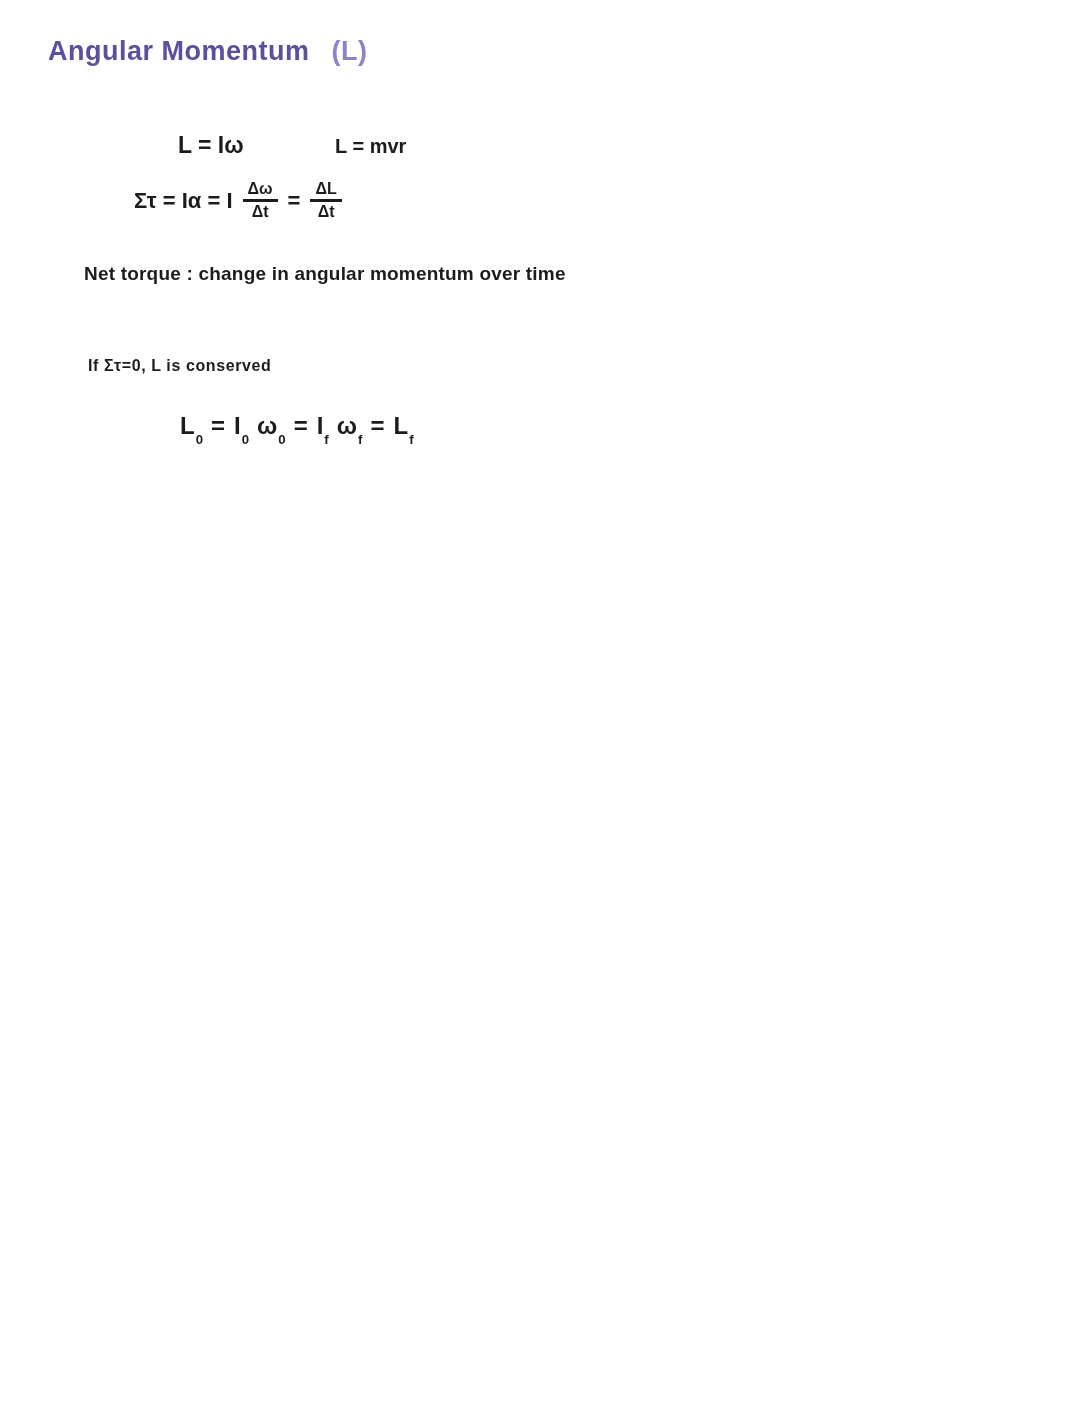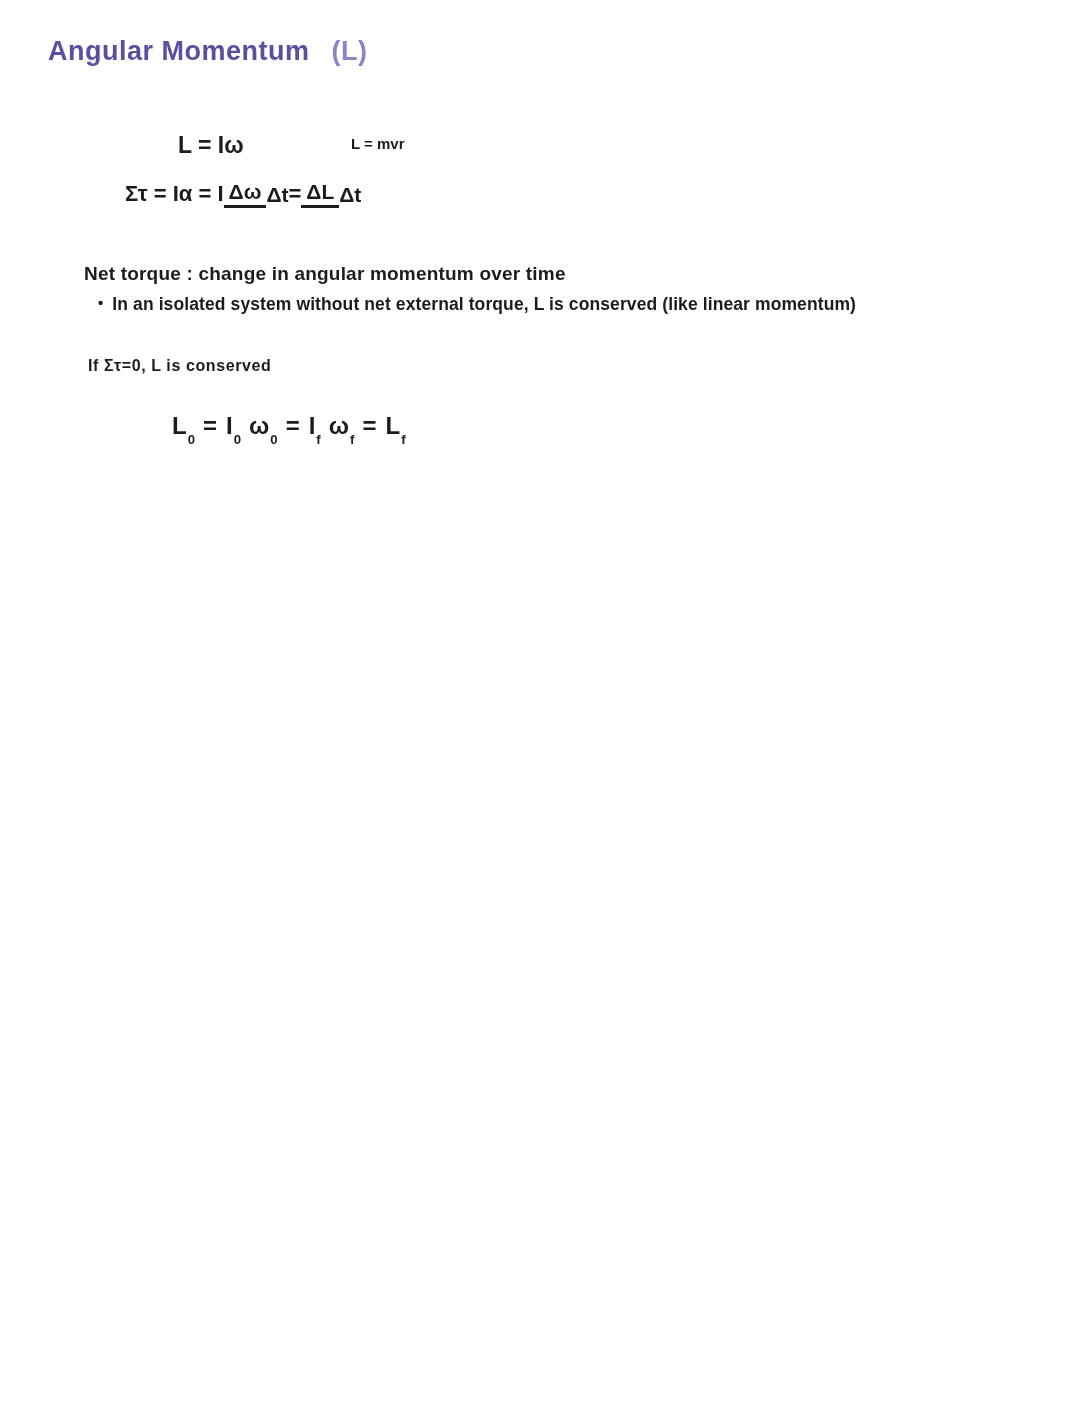--- a/index.html
+++ b/index.html
@@ -32,54 +32,55 @@
   .title-main { color: var(--title-main); }
   .title-suffix { color: var(--title-suffix); margin-left: 14px; }
 
   .subtitle {
     left: 85px; top: 76px;
     font-size: 19px;
     letter-spacing: 0.3px;
   }
 
   .eq1 { left: 148px; top: 132px; font-size: 23px; margin-left: 30px; }
-  .eq2 { left: 351px; top: 135px; font-size: 15px; }
+  .eq2 { left: 335px; top: 135px; font-size: 20px; }
 
   .eq3 {
-    left: 125px; top: 180px;
+    left: 134px; top: 180px;
     font-size: 22px;
     display: flex;
     align-items: center;
+    gap: 10px;
   }
   .frac {
     display: inline-flex;
-    flex-direction: row;
+    flex-direction: column;
     align-items: center;
-    font-size: 21px;
+    font-size: 16px;
     line-height: 1.15;
   }
   .frac .num {
     border-bottom: 3px solid var(--ink);
     padding: 0 5px 1px 5px;
   }
   .frac .den { padding-top: 1px; }
 
   .net-torque { left: 84px; top: 263px; font-size: 19px; letter-spacing: 0.2px; }
 
   .bullet-line {
     left: 98px; top: 294px;
     font-size: 17.5px;
     letter-spacing: 0.1px;
   }
   .bullet-marker { margin-right: 9px; font-size: 15px; vertical-align: 2px; }
 
   .conservation { left: 88px; top: 357px; font-size: 16px; letter-spacing: 0.6px; }
 
   .final-eq {
-    left: 172px; top: 412px;
+    left: 180px; top: 412px;
     font-size: 24px;
     display: flex;
     align-items: flex-start;
   }
   .fe-seg { margin-right: 9px; }
   .fe-seg sub {
     font-size: 0.55em;
     position: relative;
     top: 4px;
     left: 1px;
@@ -107,23 +108,20 @@
     </span>
     <span>=</span>
     <span class="frac">
       <span class="num">ΔL</span>
       <span class="den">Δt</span>
     </span>
   </div>
 
   <p class="abs net-torque">Net torque : change in angular momentum over time</p>
 
-  <p class="abs bullet-line">
-    <span class="bullet-marker">•</span><span>In an isolated system without net external torque, L is conserved (like linear momentum)</span>
-  </p>
 
   <p class="abs conservation">If Στ=0,  L is conserved</p>
 
   <div class="abs final-eq">
     <span class="fe-seg"><span>L</span><sub>0</sub></span>
     <span class="fe-seg"><span>=</span><sub></sub></span>
     <span class="fe-seg"><span>I</span><sub>0</sub></span>
     <span class="fe-seg"><span>ω</span><sub>0</sub></span>
     <span class="fe-seg"><span>=</span><sub></sub></span>
     <span class="fe-seg"><span>I</span><sub>f</sub></span>

